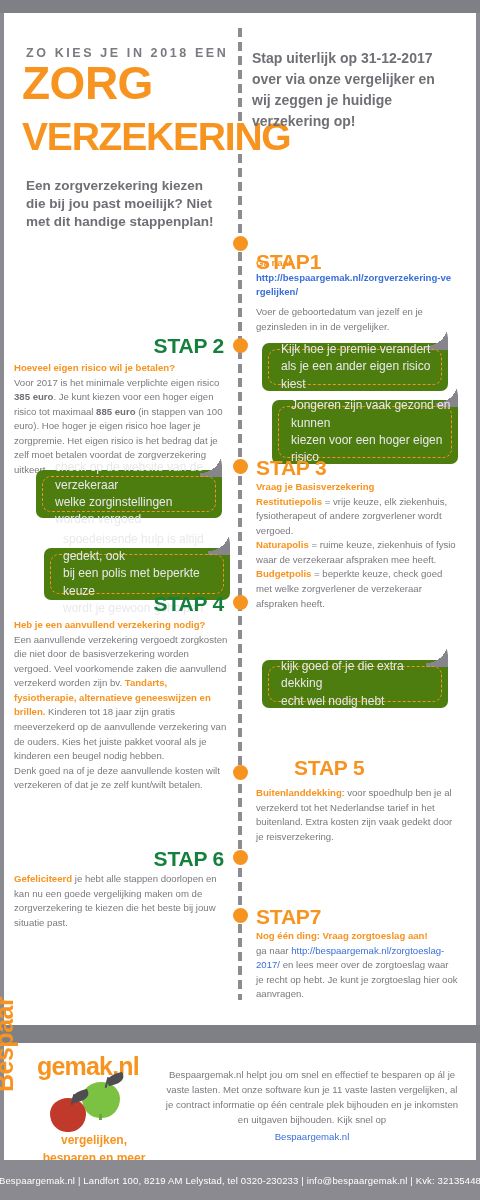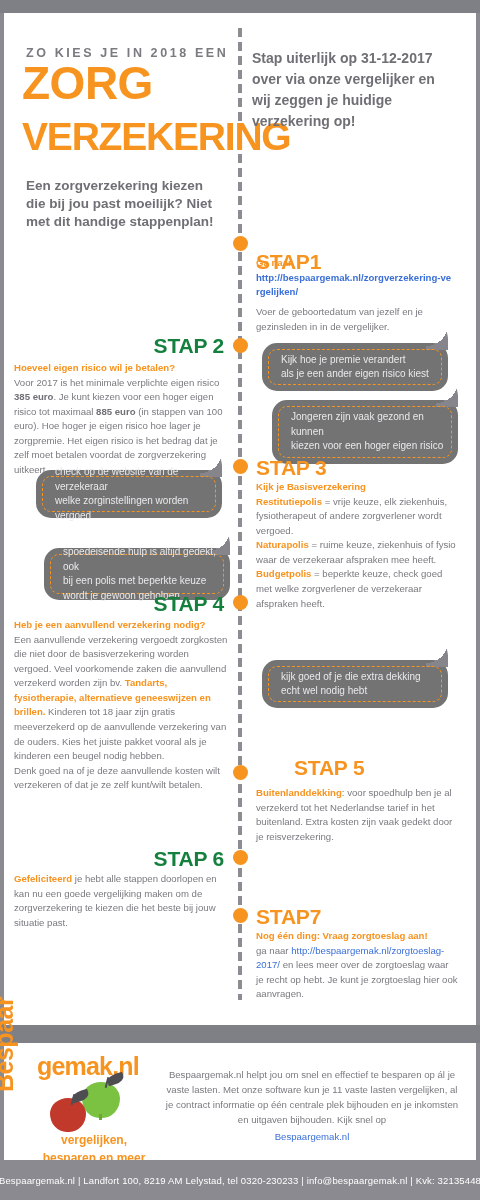--- a/index.html
+++ b/index.html
@@ -143,24 +143,24 @@
     line-height: 1.52;
   }
   .b-orange { color: #f79420; font-weight: bold; }
   .b-bold { font-weight: bold; color: #6f6f75; }
   .b-link { color: #3a6fd8; font-weight: bold; word-break: break-all; }
   .b-link2 { color: #3a6fd8; }
 
   
   .bubble {
     position: absolute;
-    background: #737373;
-    border-radius: 15px;
+    background: #4d7c0f;
+    border-radius: 7px;
     color: #e9e9ec;
-    font-size: 10px;
+    font-size: 12px;
     line-height: 1.45;
   }
   .bubble .inner {
     position: absolute;
     left: 6px; top: 6px; right: 6px; bottom: 6px;
     border: 1.6px dashed #f79420;
     border-radius: 9px;
     display: flex;
     align-items: center;
     padding-left: 12px;
@@ -314,21 +314,21 @@
 
   <div class="bubble" style="left:44px; top:548px; width:186px; height:52px;">
     <div class="tail"></div>
     <div class="inner" style="white-space:pre-line;">spoedeisende hulp is altijd gedekt, ook
 bij een polis met beperkte keuze
 wordt je gewoon geholpen</div>
   </div>
 
   <div class="step-head-right" style="left:256px; top:456px;">STAP 3</div>
   <div class="body-right" style="left:256px; top:480px; width:202px;">
-    <span class="b-orange">Kijk je Basisverzekering</span><br>
+    <span class="b-orange">Vraag je Basisverzekering</span><br>
     <span class="b-orange">Restitutiepolis</span><span> = vrije keuze, elk ziekenhuis, fysiotherapeut of andere zorgverlener wordt vergoed.</span><br>
     <span class="b-orange">Naturapolis</span><span> = ruime keuze, ziekenhuis of fysio waar de verzekeraar afspraken mee heeft.</span><br>
     <span class="b-orange">Budgetpolis</span><span> = beperkte keuze, check goed met welke zorgverlener de verzekeraar afspraken heeft.</span>
   </div>
 
   <div class="step-head-left" style="left:40px; top:592px; width:184px;">STAP 4</div>
   <div class="body-left" style="left:14px; top:618px; width:214px;">
     <span class="b-orange">Heb je een aanvullend verzekering nodig?</span><br>
     <span>Een aanvullende verzekering vergoedt zorgkosten die niet door de basisverzekering worden vergoed. Veel voorkomende zaken die aanvullend verzekerd worden zijn bv. </span><span class="b-orange">Tandarts, fysiotherapie, alternatieve geneeswijzen en brillen.</span><span> Kinderen tot 18 jaar zijn gratis meeverzekerd op de aanvullende verzekering van de ouders. Kies het juiste pakket vooral als je kinderen een beugel nodig hebben.</span><br>
     <span>Denk goed na of je deze aanvullende kosten wilt verzekeren of dat je ze zelf kunt/wilt betalen.</span>

